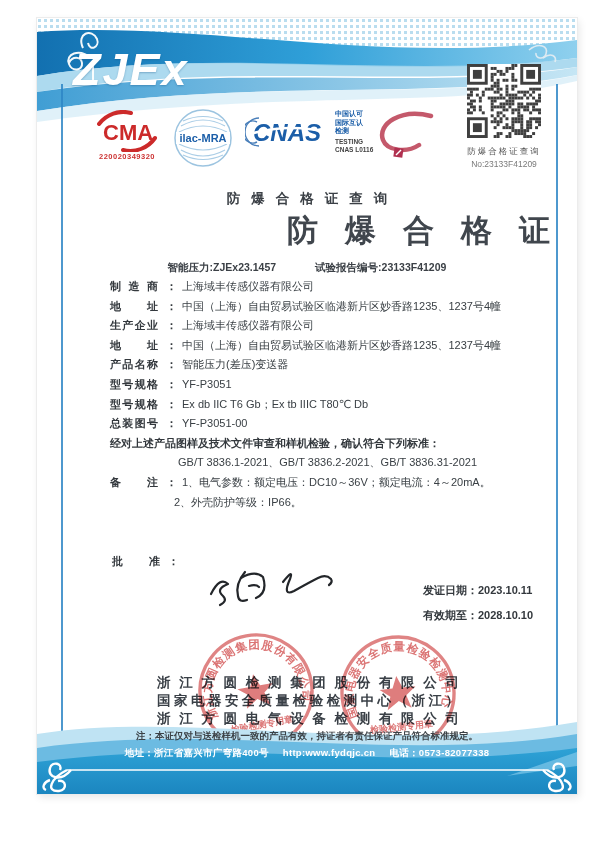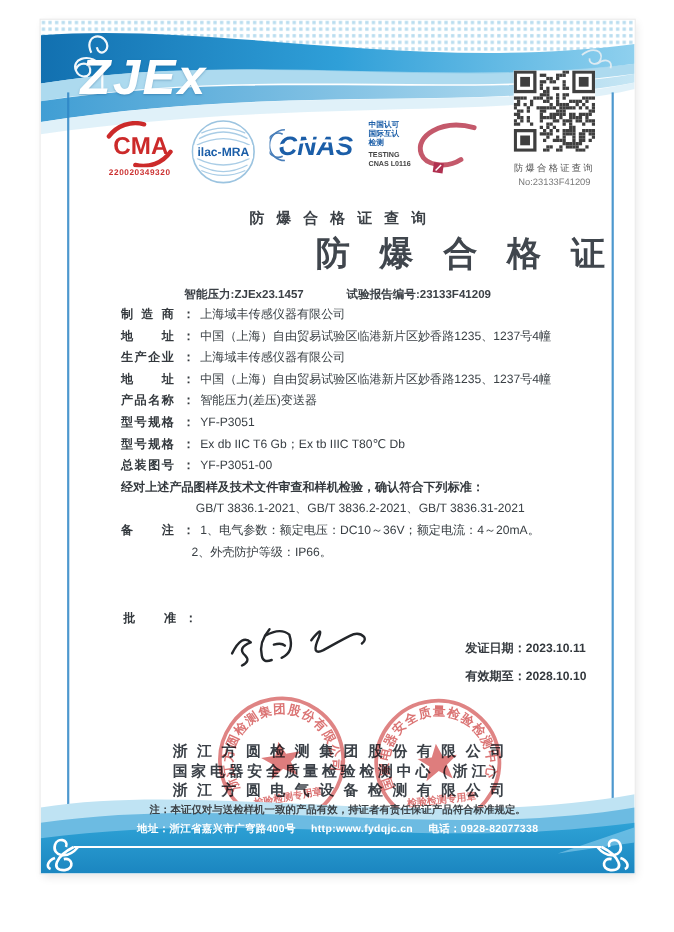--- a/index.html
+++ b/index.html
@@ -486,16 +486,16 @@
       <path d="M30,64 c-16,8 -22,22 -8,21 c9,-1 7,-12 -1,-10"></path>
       <path d="M13,74 c-6,2 -9,8 -4,10"></path>
     </g>
     <g stroke="#ffffff" stroke-width="2.4" fill="none" transform="translate(540,0) scale(-1,1)">
       <path d="M34,64 c-10,12 -24,8 -21,-2 c2,-7 13,-5 10,2"></path>
       <path d="M30,64 c-16,8 -22,22 -8,21 c9,-1 7,-12 -1,-10"></path>
       <path d="M13,74 c-6,2 -9,8 -4,10"></path>
     </g>
   </svg>
   <div class="footer-text">
-    <span>地址：浙江省嘉兴市广穹路400号</span><span>http:www.fydqjc.cn</span><span>电话：0928-82077338</span>
+    <span>地址：浙江省嘉兴市广穹路400号</span><span>http:www.fydqjc.cn</span><span>电话：0573-82077338</span>
   </div>
 
 </div>
 
 </body></html>

